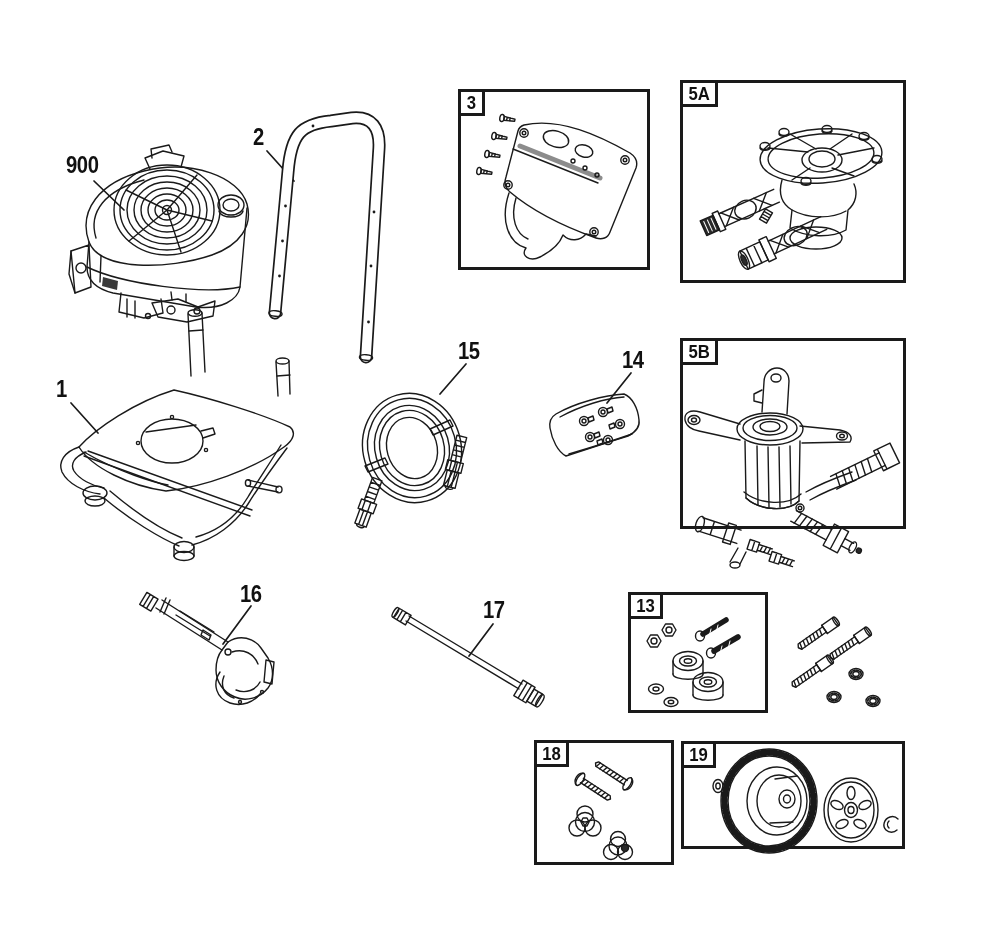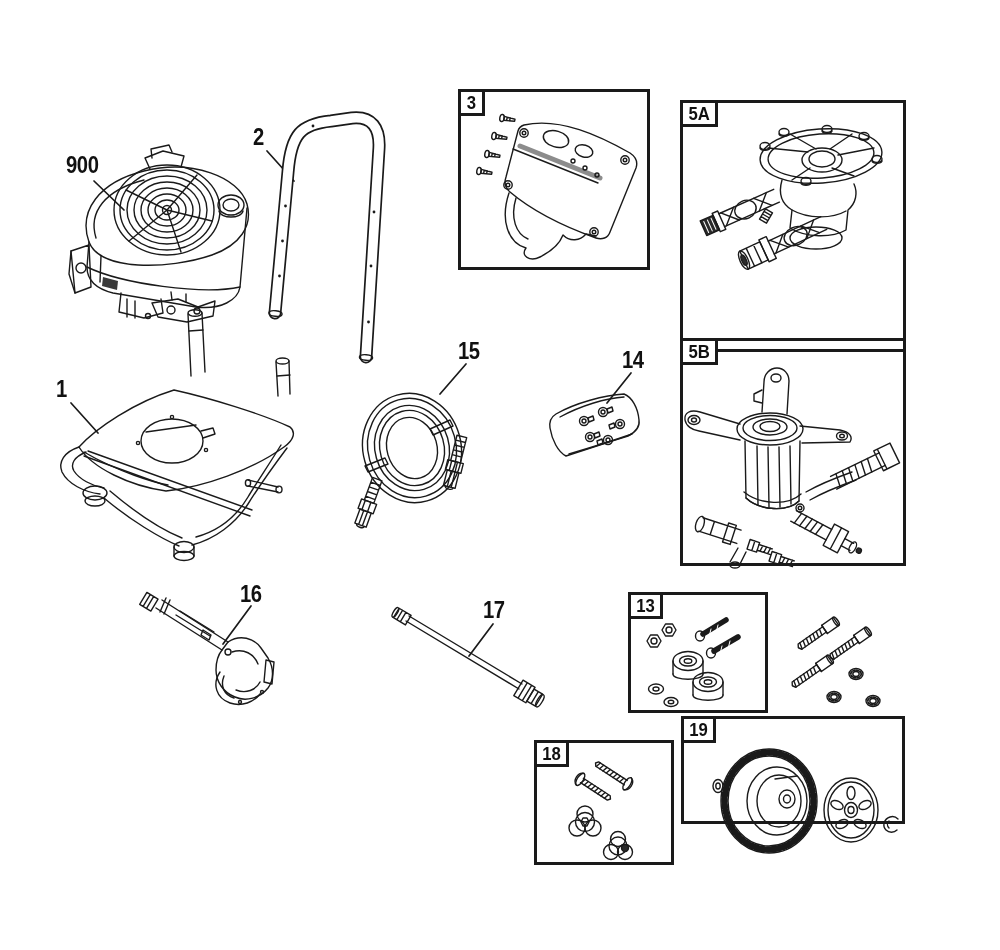--- a/index.html
+++ b/index.html
@@ -35,41 +35,41 @@
 </head>
 <body>
 
 <div class="stage">
 
   <div class="pbox" style="left:458px;top:89px;width:192px;height:181px">
     <div class="pbox-label">
         <span>3</span>
       </div>
   </div>
-  <div class="pbox" style="left:680px;top:100px;width:226px;height:252px">
+  <div class="pbox" style="left:680px;top:80px;width:226px;height:203px">
     <div class="pbox-label">
         <span>5A</span>
       </div>
   </div>
-  <div class="pbox" style="left:680px;top:338px;width:226px;height:228px">
+  <div class="pbox" style="left:680px;top:338px;width:226px;height:191px">
     <div class="pbox-label">
         <span>5B</span>
       </div>
   </div>
   <div class="pbox" style="left:628px;top:592px;width:140px;height:121px">
     <div class="pbox-label">
         <span>13</span>
       </div>
   </div>
   <div class="pbox" style="left:534px;top:740px;width:140px;height:125px">
     <div class="pbox-label">
         <span>18</span>
       </div>
   </div>
-  <div class="pbox" style="left:681px;top:716px;width:224px;height:108px">
+  <div class="pbox" style="left:681px;top:741px;width:224px;height:108px">
     <div class="pbox-label">
         <span>19</span>
       </div>
   </div>
 
   <svg class="art" width="1000" height="950" viewBox="0 0 1000 950">
 
     <g>
       <path class="leader" d="M94 181 L124 210"></path>
       <path class="leader" d="M267 151 L294 181"></path>

